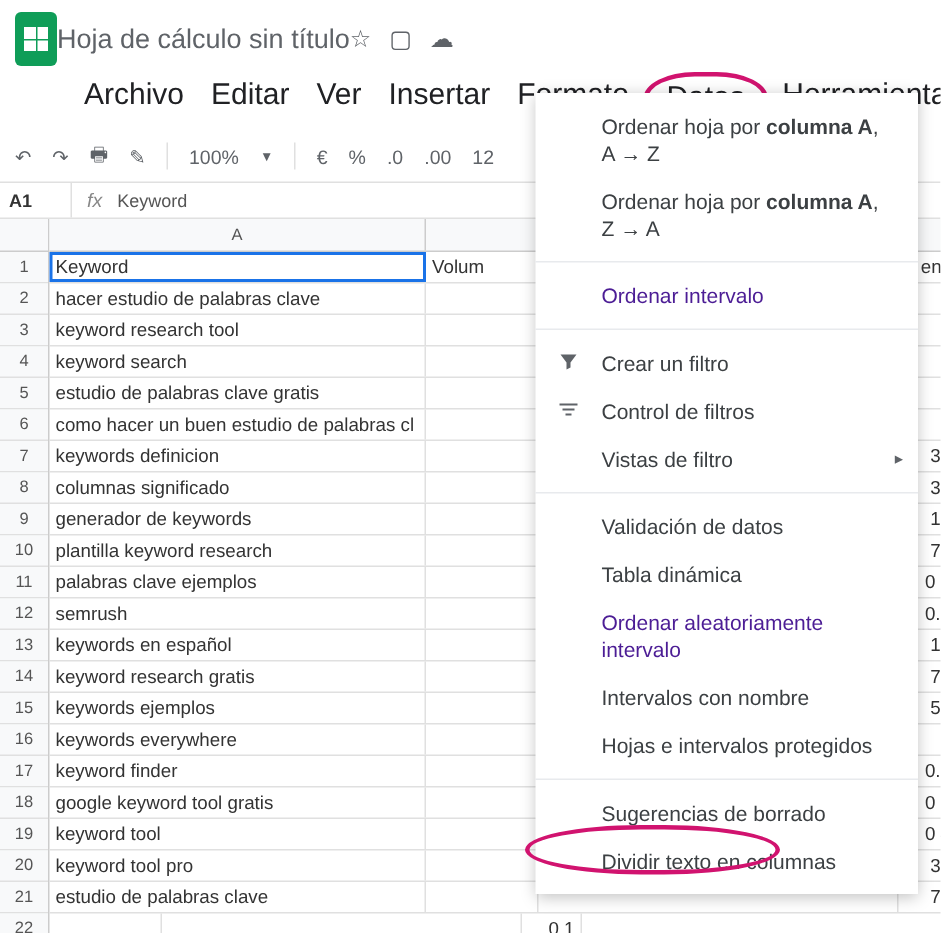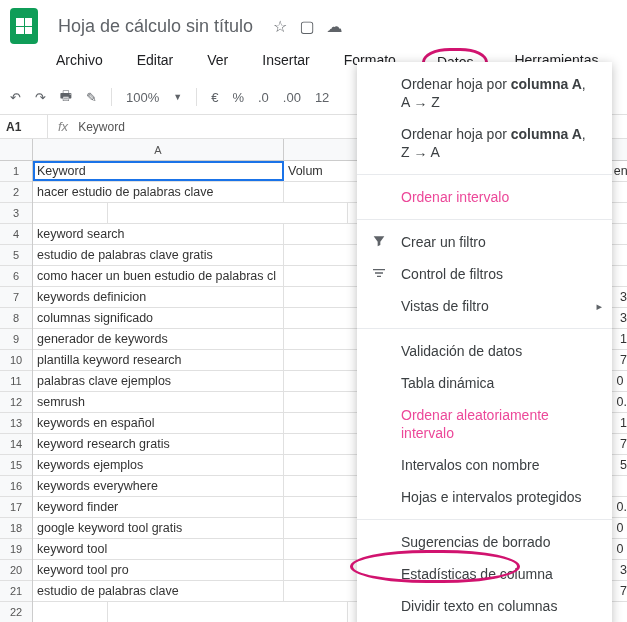--- a/index.html
+++ b/index.html
@@ -1,26 +1,26 @@
 <!DOCTYPE html>
 <html><head>
 <meta charset="utf-8">
 <style>
 * { box-sizing: border-box; margin: 0; padding: 0; }
 body { font-family: Arial, sans-serif; font-size: 13px; color: #333; background: #fff; width: 627px; height: 622px; overflow: hidden; position: relative; }
 .header { padding: 8px 10px 0 10px; }
-.title-row { display: flex; align-items: center; gap: 20px; }
+.title-row { display: flex; align-items: center; gap: 0; }
 .logo { width: 28px; height: 36px; background: #0f9d58; border-radius: 4px; display: flex; align-items: center; justify-content: center; }
 .logo-inner { width: 16px; height: 16px; background: #fff; position: relative; }
 .logo-inner::before, .logo-inner::after { content: ""; position: absolute; background: #0f9d58; }
 .logo-inner::before { left: 50%; top: 0; bottom: 0; width: 1px; }
 .logo-inner::after { top: 50%; left: 0; right: 0; height: 1px; }
 .doc-title { font-size: 18px; color: #5f6368; }
 .title-icons { display: flex; gap: 12px; color: #5f6368; font-size: 16px; }
-.menubar { display: flex; gap: 18px; margin-top: 4px; margin-left: 38px; font-size: 14px; color: #202124; }
+.menubar { display: flex; gap: 2px; margin-top: 4px; margin-left: 38px; font-size: 20px; color: #202124; }
 .menubar span { padding: 4px 8px; cursor: pointer; }
 .menu-datos { border: 3px solid #d1136f; border-radius: 50%/60%; padding: 3px 12px !important; }
 .toolbar { display: flex; align-items: center; gap: 14px; padding: 6px 10px; border-bottom: 1px solid #e0e0e0; color: #5f6368; font-size: 13px; margin-top: 4px; }
 .tb-sep { width: 1px; height: 18px; background: #e0e0e0; }
 .namebox-row { display: flex; align-items: center; border-bottom: 1px solid #e0e0e0; height: 24px; }
 .namebox { width: 48px; padding: 0 6px; font-size: 12px; color: #333; border-right: 1px solid #e0e0e0; height: 100%; display: flex; align-items: center; font-weight: bold; }
 .fx { padding: 0 10px; color: #888; font-style: italic; font-size: 13px; }
 .fx-val { font-size: 12px; color: #555; }
 .sheet { display: flex; }
 .rowhdrs { border-right: 1px solid #ccc; }
@@ -35,21 +35,21 @@
 .chD { width: 40px; }
 .row { display: flex; height: 21px; border-bottom: 1px solid #e0e0e0; }
 .cell { border-right: 1px solid #e0e0e0; font-size: 12.5px; padding: 0 4px; line-height: 21px; white-space: nowrap; overflow: hidden; }
 .cA { width: 251px; }
 .cB { width: 75px; }
 .cC { width: 240px; }
 .cD { width: 40px; text-align: right; }
 .selected { outline: 2px solid #1a73e8; outline-offset: -2px; background: #fff; }
 .dropdown { position: absolute; top: 62px; left: 357px; width: 255px; background: #fff; box-shadow: 0 2px 10px rgba(0,0,0,0.25); padding: 6px 0; z-index: 10; font-size: 14px; color: #3c4043; }
 .dd-item { padding: 7px 16px 7px 44px; position: relative; cursor: pointer; line-height: 18px; }
-.dd-item.disabled { color: #ec4899; cursor: default; }
+.dd-item.disabled { color: #4c1d95; cursor: default; }
 .dd-item.has-sub::after { content: "▸"; position: absolute; right: 10px; color: #5f6368; font-size: 11px; }
 .dd-sep { height: 1px; background: #e8eaed; margin: 6px 0; }
 .dd-icon { position: absolute; left: 14px; top: 7px; width: 16px; height: 16px; color: #5f6368; }
 .circle-annot { position: absolute; border: 3px solid #d1136f; border-radius: 50%/55%; top: 550px; left: 350px; width: 170px; height: 33px; z-index: 20; pointer-events: none; }
 b.sortcol { font-weight: bold; }
 </style>
 </head>
 <body>
 
 <div class="header">
@@ -141,20 +141,21 @@
           <div class="cell cC"></div>
           <div class="cell cD">enc</div>
         </div>
         <div class="row">
           <div class="cell cA">hacer estudio de palabras clave</div>
           <div class="cell cB"></div>
           <div class="cell cC"></div>
           <div class="cell cD"></div>
         </div>
         <div class="row">
+          <div class="cell cA">keyword research tool</div>
           <div class="cell cB"></div>
           <div class="cell cC"></div>
           <div class="cell cD"></div>
         </div>
         <div class="row">
           <div class="cell cA">keyword search</div>
           <div class="cell cB"></div>
           <div class="cell cC"></div>
           <div class="cell cD"></div>
         </div>
@@ -283,18 +284,17 @@
       </svg><span>Control de filtros</span></div>
   <div class="dd-item has-sub">Vistas de filtro</div>
   <div class="dd-sep"></div>
   <div class="dd-item">Validación de datos</div>
   <div class="dd-item">Tabla dinámica</div>
   <div class="dd-item disabled">Ordenar aleatoriamente intervalo</div>
   <div class="dd-item">Intervalos con nombre</div>
   <div class="dd-item">Hojas e intervalos protegidos</div>
   <div class="dd-sep"></div>
   <div class="dd-item">Sugerencias de borrado</div>
-  <div class="dd-item">Estadísticas de columna</div>
   <div class="dd-item">Dividir texto en columnas</div>
 
 </div>
 
 <div class="circle-annot"></div>
 
 </body></html>

